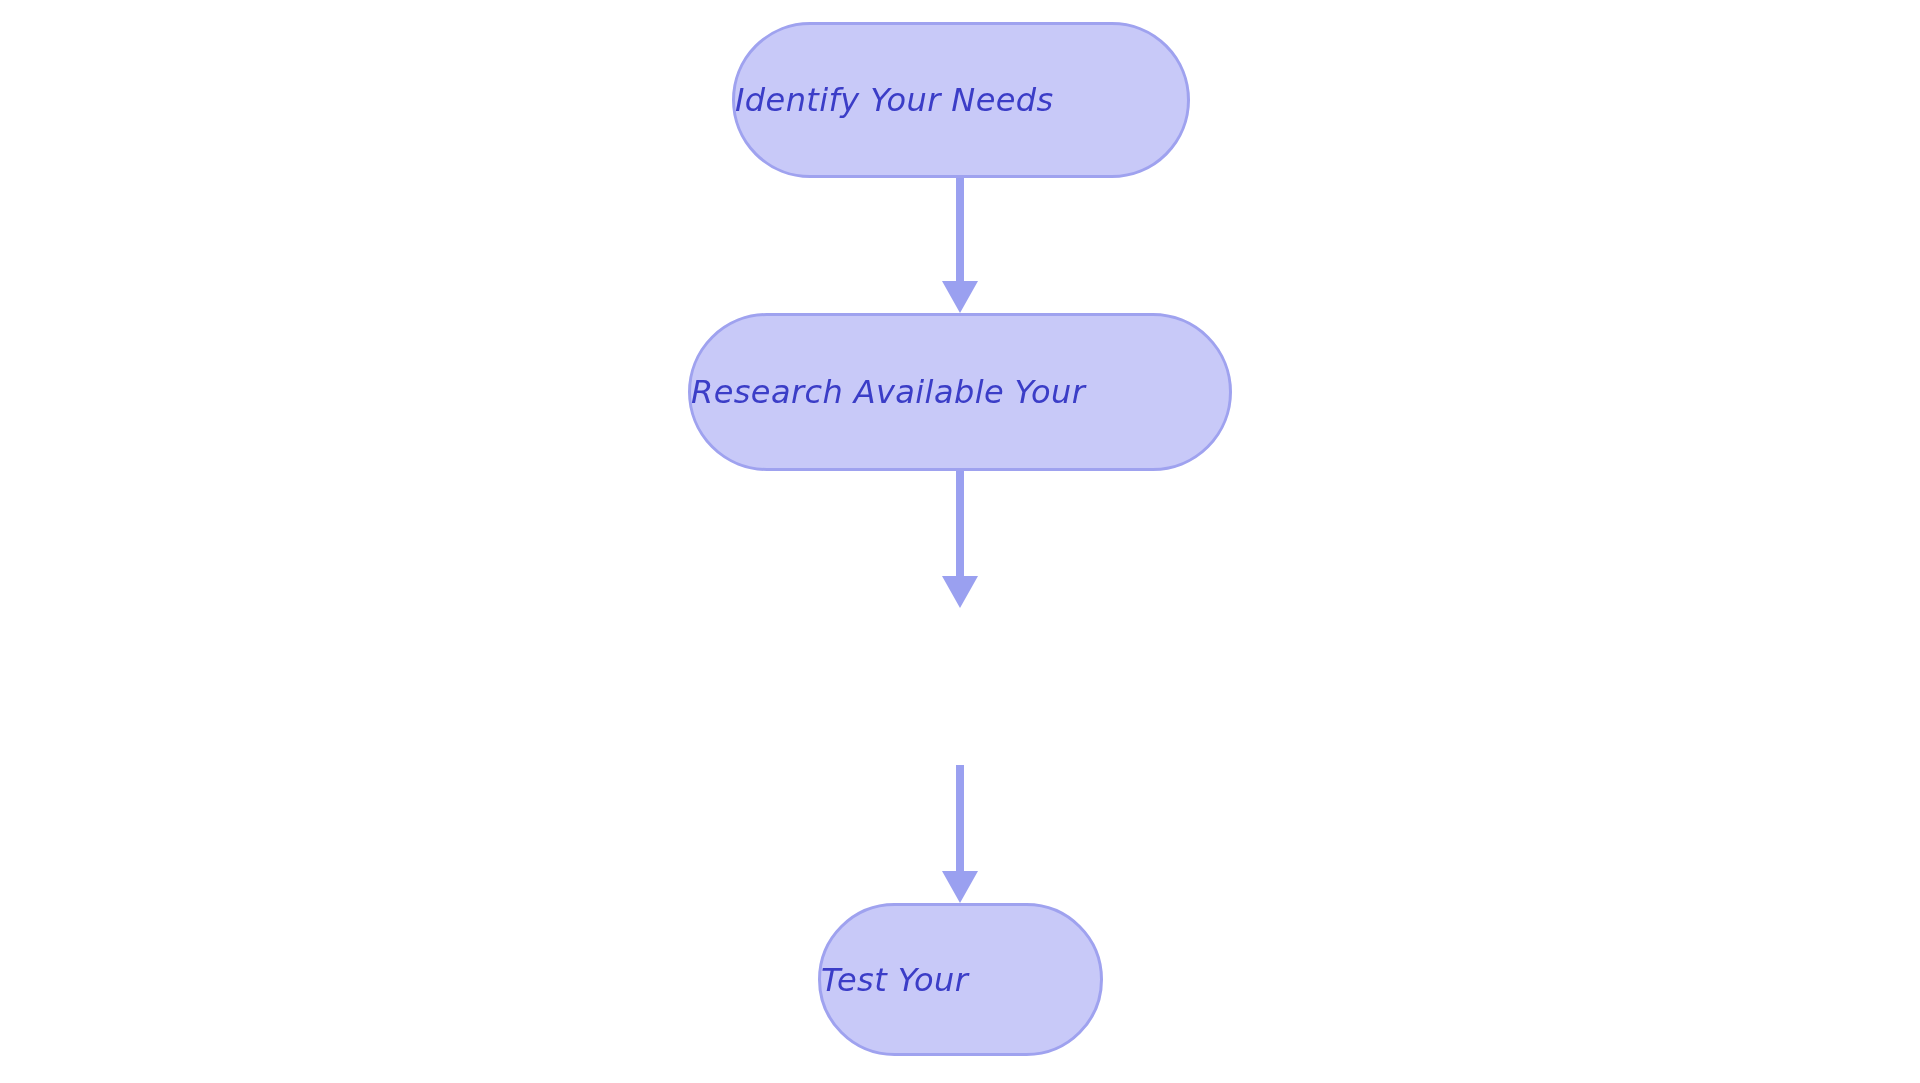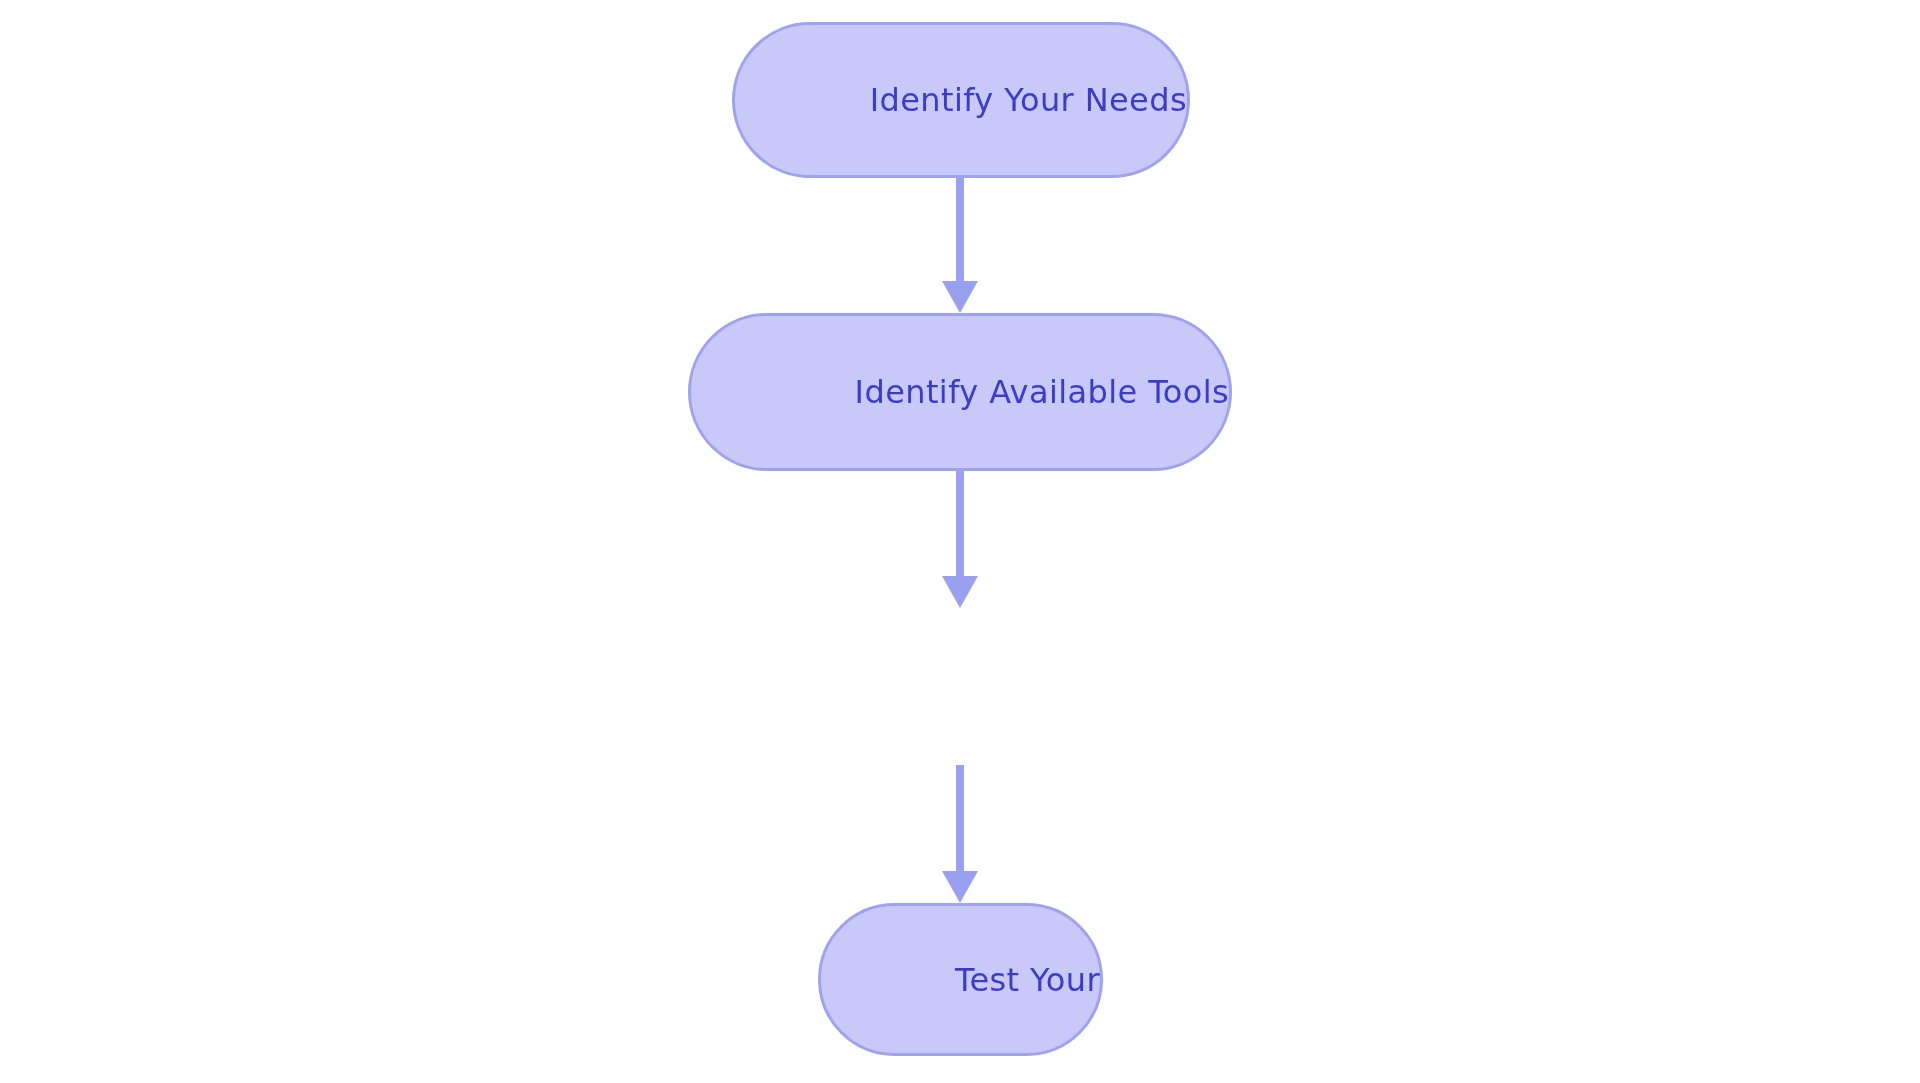--- a/index.html
+++ b/index.html
@@ -12,25 +12,26 @@
     width: 1920px;
     height: 1083px;
     background: var(--canvas-bg, #ffffff);
     font-family: "DejaVu Sans", sans-serif;
     overflow: hidden;
   }
   .node {
     position: absolute;
     display: flex;
     align-items: center;
-    justify-content: flex-end;
+    justify-content: flex-start;
     background: var(--node-fill, #c8c9f8);
     border: 3px solid var(--node-border, #9fa2ef);
     border-radius: 82px;
     box-sizing: border-box;
+    font-style: italic;
   }
   .node-label {
     font-size: 32px;
     font-weight: 500;
     color: var(--node-text, #3b3dc7);
     letter-spacing: 0.4px;
     white-space: nowrap;
   }
   .node-1 { left: 732px; top: 22px;  width: 458px; height: 156px; }
   .node-2 { left: 688px; top: 313px; width: 544px; height: 158px; }
@@ -65,21 +66,21 @@
 <div class="canvas">
 
   <div class="node node-1">
     <span class="node-label">Identify Your Needs</span>
   </div>
 
   <div class="arrow-shaft arrow-1-shaft"></div>
   <div class="arrow-head arrow-1-head"></div>
 
   <div class="node node-2">
-    <span class="node-label">Identify Available Tools</span>
+    <span class="node-label">Research Available Your</span>
   </div>
 
   <div class="arrow-shaft arrow-2-shaft"></div>
   <div class="arrow-head arrow-2-head"></div>
 
 
   <div class="arrow-shaft arrow-3-shaft"></div>
   <div class="arrow-head arrow-3-head"></div>
 
   <div class="node node-4">

